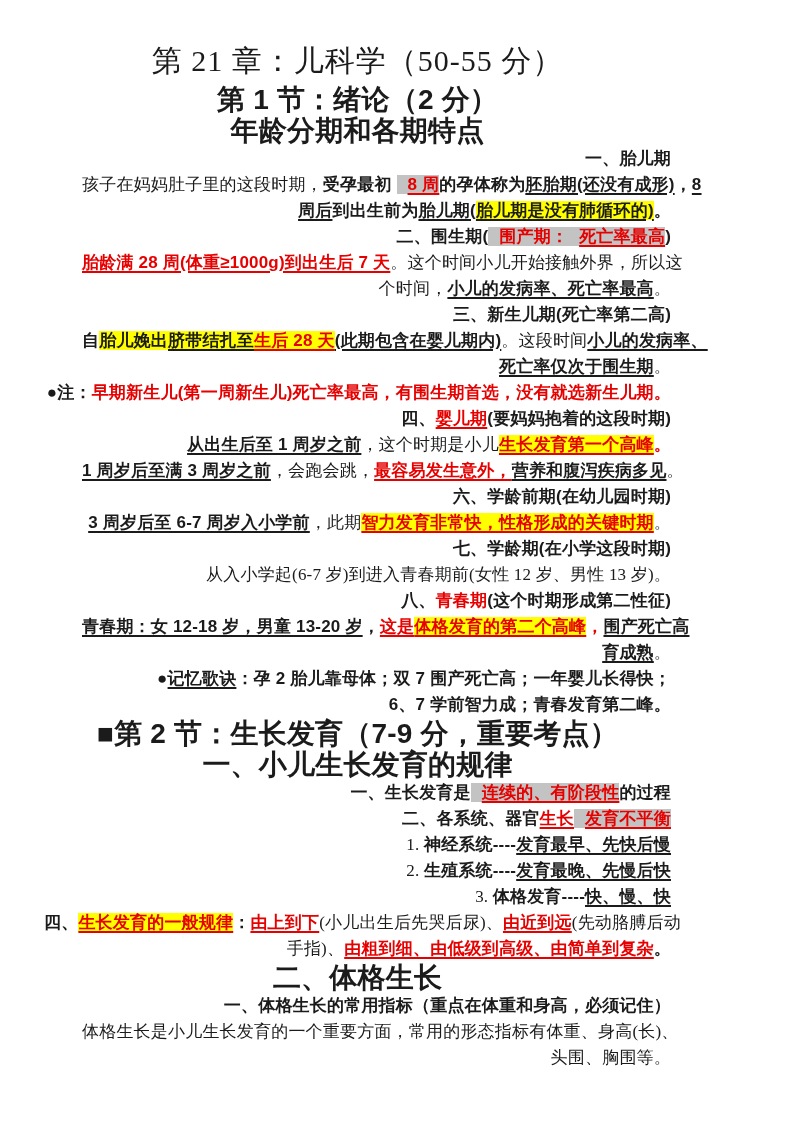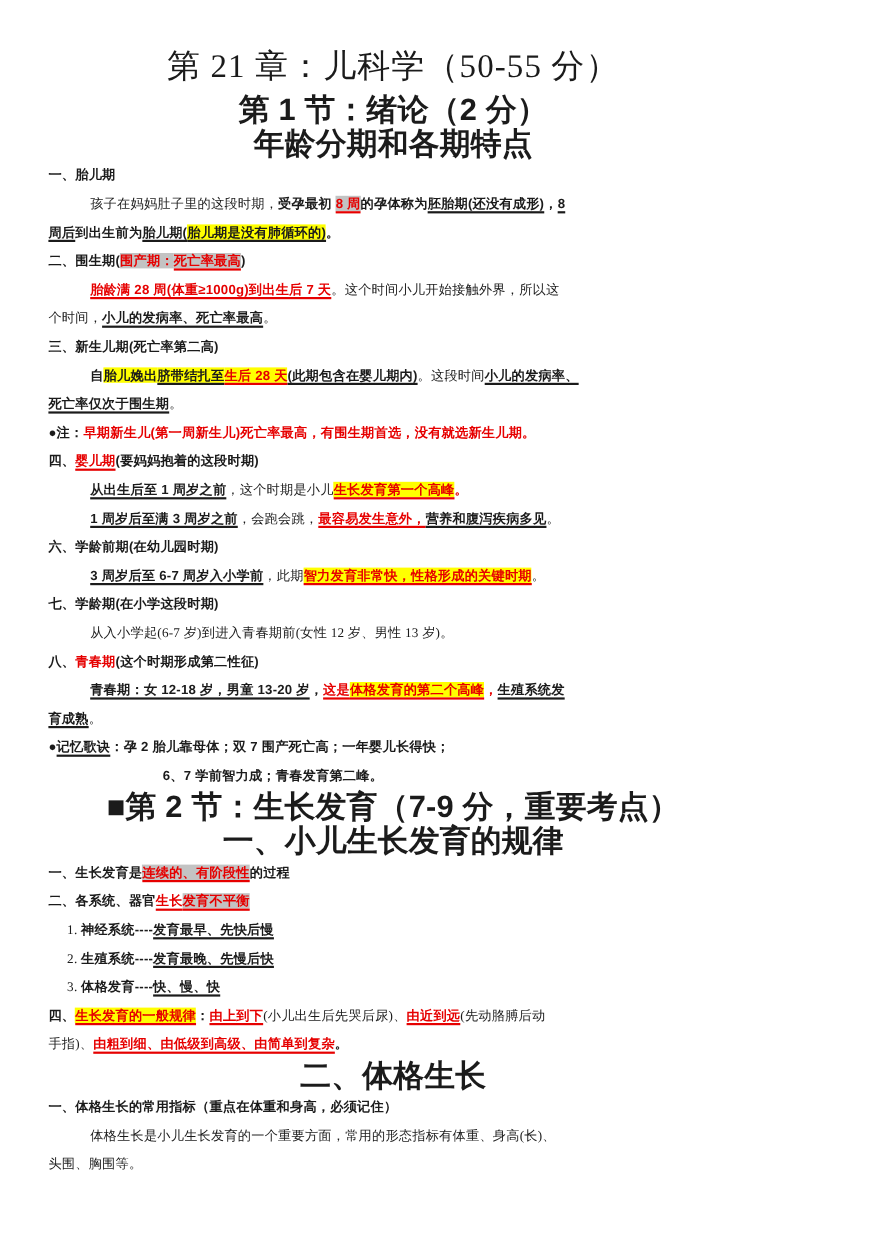--- a/index.html
+++ b/index.html
@@ -12,24 +12,25 @@
   .page{
     width:715px;height:1122px;
     box-sizing:border-box;
     padding:40px 44px 0 44px;
     background:#ffffff;
     overflow:hidden;
     font-family:"Liberation Serif", serif;
     color:var(--ink);
   }
   .line{
-    font-size:12px;
+    font-size:17px;
     line-height:26px;
     white-space:nowrap;
     letter-spacing:0.2px;
+    text-align:right;
   }
   
   .indent{padding-left:38px;}
   
   .list{padding-left:17px;}
   
   .poem{padding-left:104px;}
   .center{text-align:center;}
   .t1{
     font-size:30px;
@@ -41,21 +42,21 @@
     font-size:28px;
     line-height:31px;
     font-weight:bold;
     font-family:"Liberation Sans", sans-serif;
   }
   
   .b{font-weight:bold;font-family:"Liberation Sans", sans-serif;}
   .r{color:var(--red);}
   .u{text-decoration:underline;text-decoration-thickness:1.5px;text-underline-offset:3px;}
   .y{background:var(--yellow);margin-top:46px;}
-  .g{background:var(--gray);}
+  .g{background:var(--gray);padding-left:11px;}
 </style>
 </head>
 <body>
 
 <div class="page">
   <div>
       <div class="line t1 center"><span>第 21 章：儿科学（50-55 分）</span></div>
       <div class="line h2 center"><span class="b">第 1 节：绪论（2 分）</span></div>
       <div class="line h2 center"><span class="b">年龄分期和各期特点</span></div>
       <div class="line"><span class="b">一、胎儿期</span></div>
@@ -69,21 +70,21 @@
       <div class="line"><span class="b u">死亡率仅次于围生期</span><span>。</span></div>
       <div class="line"><span class="b">●注：</span><span class="b r">早期新生儿(第一周新生儿)死亡率最高，有围生期首选，没有就选新生儿期。</span></div>
       <div class="line"><span class="b">四、</span><span class="b r u">婴儿期</span><span class="b">(要妈妈抱着的这段时期)</span></div>
       <div class="line indent"><span class="b u">从出生后至 1 周岁之前</span><span>，这个时期是小儿</span><span class="b r u y">生长发育第一个高峰</span><span class="b r">。</span></div>
       <div class="line indent"><span class="b u">1 周岁后至满 3 周岁之前</span><span>，会跑会跳，</span><span class="b r u">最容易发生意外，</span><span class="b u">营养和腹泻疾病多见</span><span>。</span></div>
       <div class="line"><span class="b">六、学龄前期(在幼儿园时期)</span></div>
       <div class="line indent"><span class="b u">3 周岁后至 6-7 周岁入小学前</span><span>，此期</span><span class="b r u y">智力发育非常快，性格形成的关键时期</span><span>。</span></div>
       <div class="line"><span class="b">七、学龄期(在小学这段时期)</span></div>
       <div class="line indent"><span>从入小学起(6-7 岁)到进入青春期前(女性 12 岁、男性 13 岁)。</span></div>
       <div class="line"><span class="b">八、</span><span class="b r">青春期</span><span class="b">(这个时期形成第二性征)</span></div>
-      <div class="line indent"><span class="b u">青春期：女 12-18 岁，男童 13-20 岁</span><span class="b">，</span><span class="b r u">这是</span><span class="b r u y">体格发育的第二个高峰</span><span class="b r">，</span><span class="b u">生殖系统发</span></div>
+      <div class="line indent"><span class="b u">青春期：女 12-18 岁，男童 13-20 岁</span><span class="b">，</span><span class="b r u">这是</span><span class="b r u y">体格发育的第二个高峰</span><span class="b r">，</span><span class="b u">围产死亡高</span></div>
       <div class="line"><span class="b u">育成熟</span><span>。</span></div>
       <div class="line"><span class="b">●</span><span class="b u">记忆歌诀</span><span class="b">：孕 2 胎儿靠母体；双 7 围产死亡高；一年婴儿长得快；</span></div>
       <div class="line poem"><span class="b">6、7 学前智力成；青春发育第二峰。</span></div>
       <div class="line h2 center"><span class="b">■第 2 节：生长发育（7-9 分，重要考点）</span></div>
       <div class="line h2 center"><span class="b">一、小儿生长发育的规律</span></div>
       <div class="line"><span class="b">一、生长发育是</span><span class="b r u g">连续的、有阶段性</span><span class="b">的过程</span></div>
       <div class="line"><span class="b">二、各系统、器官</span><span class="b r u">生长</span><span class="b r u g">发育不平衡</span></div>
       <div class="line list"><span>1. </span><span class="b">神经系统----</span><span class="b u">发育最早、先快后慢</span></div>
       <div class="line list"><span>2. </span><span class="b">生殖系统----</span><span class="b u">发育最晚、先慢后快</span></div>
       <div class="line list"><span>3. </span><span class="b">体格发育----</span><span class="b u">快、慢、快</span></div>

